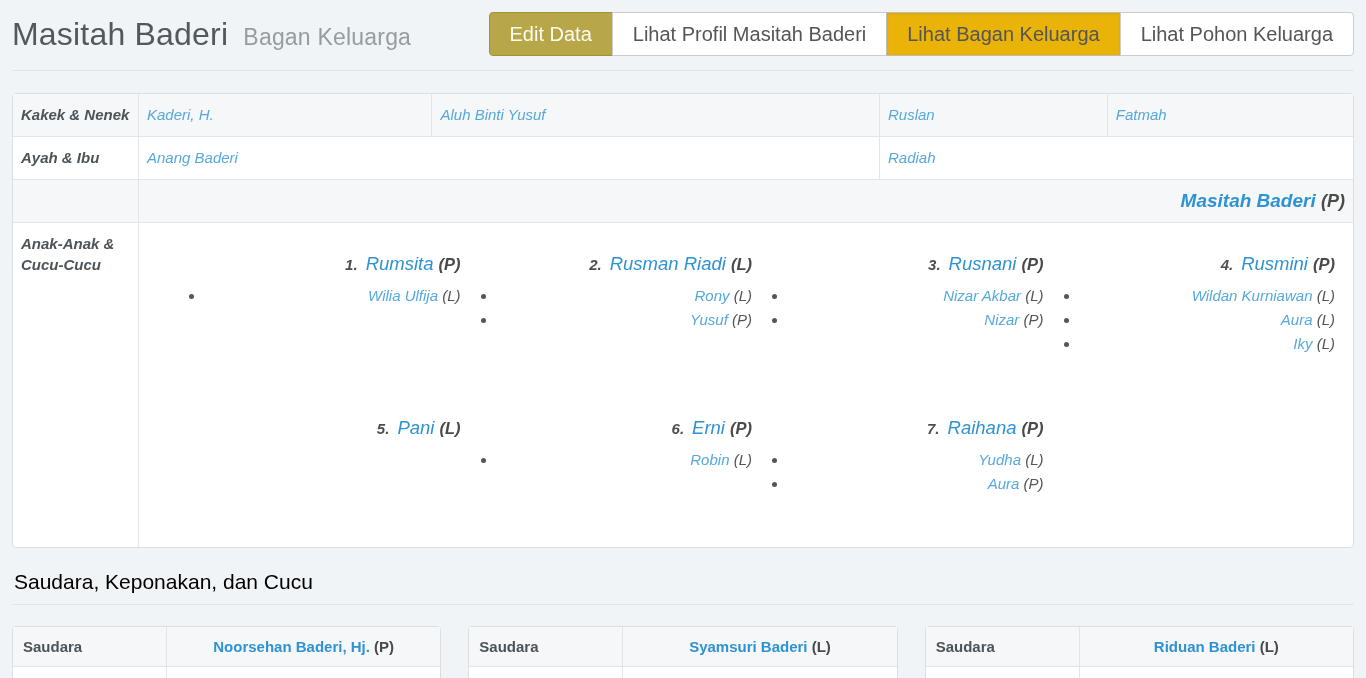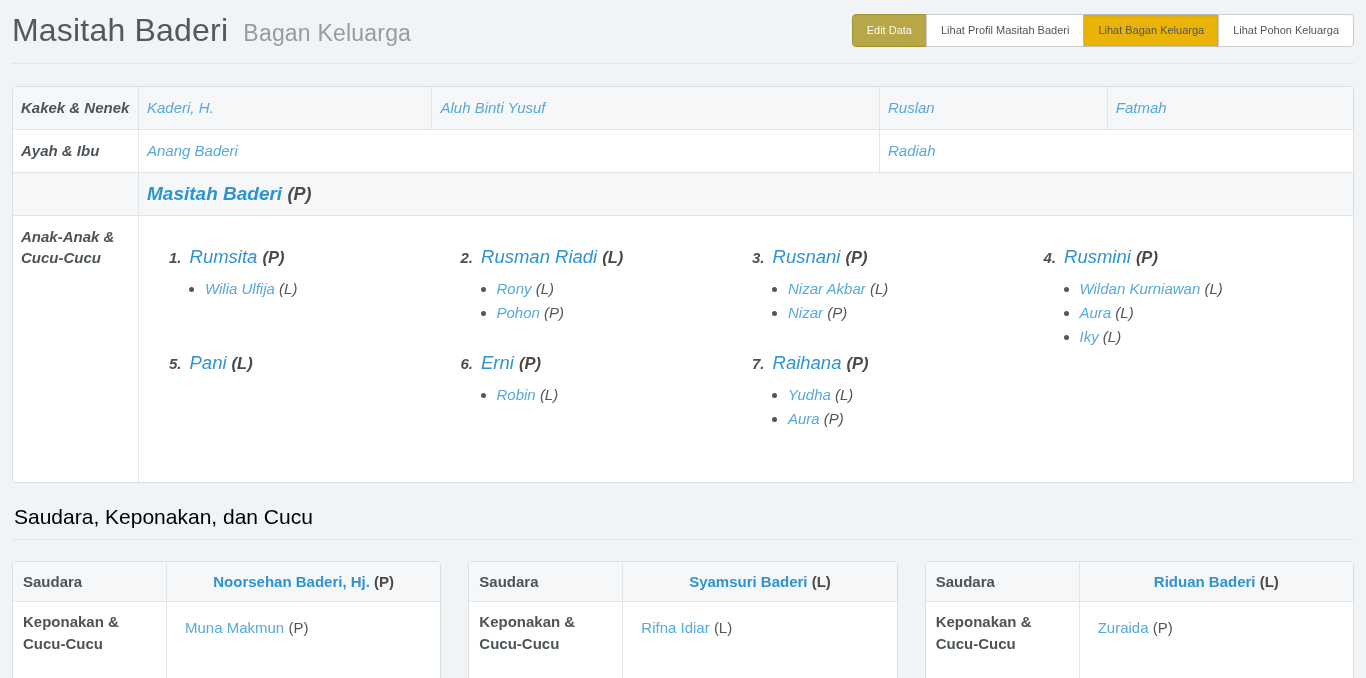--- a/index.html
+++ b/index.html
@@ -17,23 +17,23 @@
     display: flex; justify-content: space-between; align-items: center;
     padding: 12px 0 14px 0; margin: 0 0 0 0;
     border-bottom: 1px solid #dfe5e8;
   }
   .page-title { margin: 0; font-weight: 400; font-size: 32px; color: #52595e; letter-spacing: .2px; }
   .page-title small { font-size: 23px; color: #959da2; margin-left: 6px; text-align: center; }
 
   .btn-group { display: flex; }
   .btn {
     font-family: "Liberation Sans", sans-serif;
-    font-size: 11px; color: #555;
+    font-size: 20px; color: #555;
     background: #fff; border: 1px solid #ccc;
-    padding: 8px 14px; margin-left: -1px;
+    padding: 8px 20px; margin-left: -1px;
     cursor: pointer; white-space: nowrap; line-height: 1.3;
   }
   .btn:first-child { margin-left: 0; border-radius: 4px 0 0 4px; }
   .btn:last-child { border-radius: 0 4px 4px 0; }
   .btn-olive { background: #b7a748; border-color: #a3932f; color: #fdfcf2; }
   .btn-active { background: #eab308; border-color: #bcbcbc; box-shadow: inset 0 1px 3px rgba(0,0,0,.08); }
 
   
   table.family {
     width: 100%; border-collapse: separate; border-spacing: 0;
@@ -44,29 +44,29 @@
   table.family tr:first-child td { border-top: none; }
   table.family td:first-child { border-left: none; }
   tr.striped td { background: #f6f7f8; }
   td.lbl { font-weight: bold; color: #4c5459; line-height: 1.45; }
   td.lbl-top { vertical-align: top; }
   td.name-cell { text-align: left; }
 
   a.plink { color: #56a9dc; text-decoration: none; cursor: pointer; }
   a.plink-strong { color: #2e92d3; font-weight: bold; text-decoration: none; cursor: pointer; }
 
-  td.self-cell { text-align: left; padding: 13px 8px; font-size: 19px; }
+  td.self-cell { text-align: right; padding: 13px 8px; font-size: 19px; }
   .gender-strong { font-weight: bold; color: #4a4a4a; }
   td.self-cell .gender-strong { font-size: 18px; }
 
   
   td.children-cell { padding: 0; }
   .children-grid {
     display: grid; grid-template-columns: repeat(4, 1fr);
-    padding: 20px 10px 38px 22px; 
+    padding: 20px 10px 38px 22px; row-gap: 58px; text-align: right;
   }
   .child-head { font-size: 18px; color: #4a4a4a; }
   .child-num { font-size: 15px; font-weight: bold; color: #4e4e4e; margin-right: 3px; }
   .child-head a.plink-strong { font-weight: 400; font-size: 18.5px; }
   .child-head .gender-strong { font-size: 16.5px; }
   ul.gkids { margin: 12px 0 0 0; padding-left: 36px; list-style: disc; }
   ul.gkids li { margin-bottom: 7px; color: #555; }
   .gender { color: #555; }
 
   
@@ -168,21 +168,21 @@
               <span class="child-num">2.</span>
               <a class="plink-strong">Rusman Riadi</a>
               <span class="gender-strong">(L)</span>
             </div>
             <ul class="gkids">
               <li>
                 <a class="plink">Rony</a>
                 <span class="gender">(L)</span>
               </li>
               <li>
-                <a class="plink">Pohon</a>
+                <a class="plink">Yusuf</a>
                 <span class="gender">(P)</span>
               </li>
             </ul>
           </div>
 
           <div class="child">
             <div class="child-head">
               <span class="child-num">3.</span>
               <a class="plink-strong">Rusnani</a>
               <span class="gender-strong">(P)</span>

